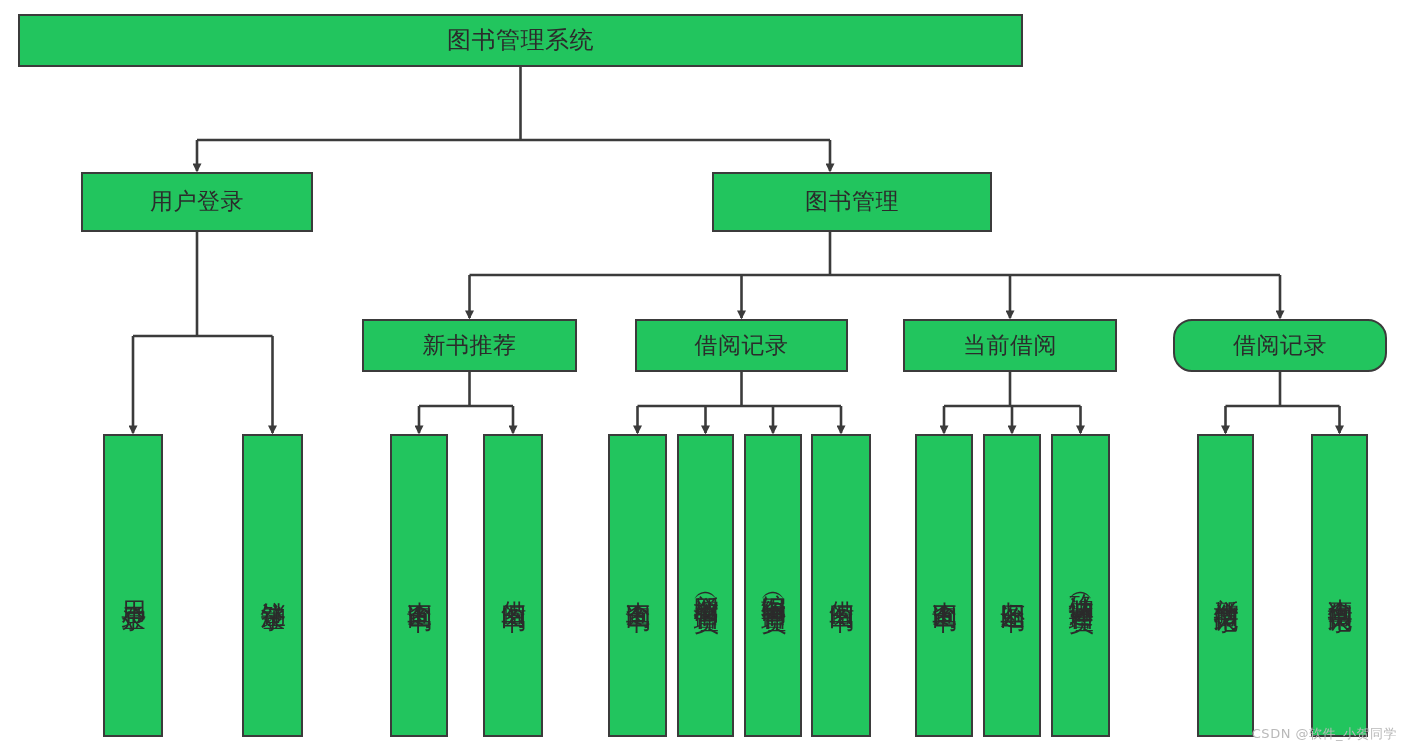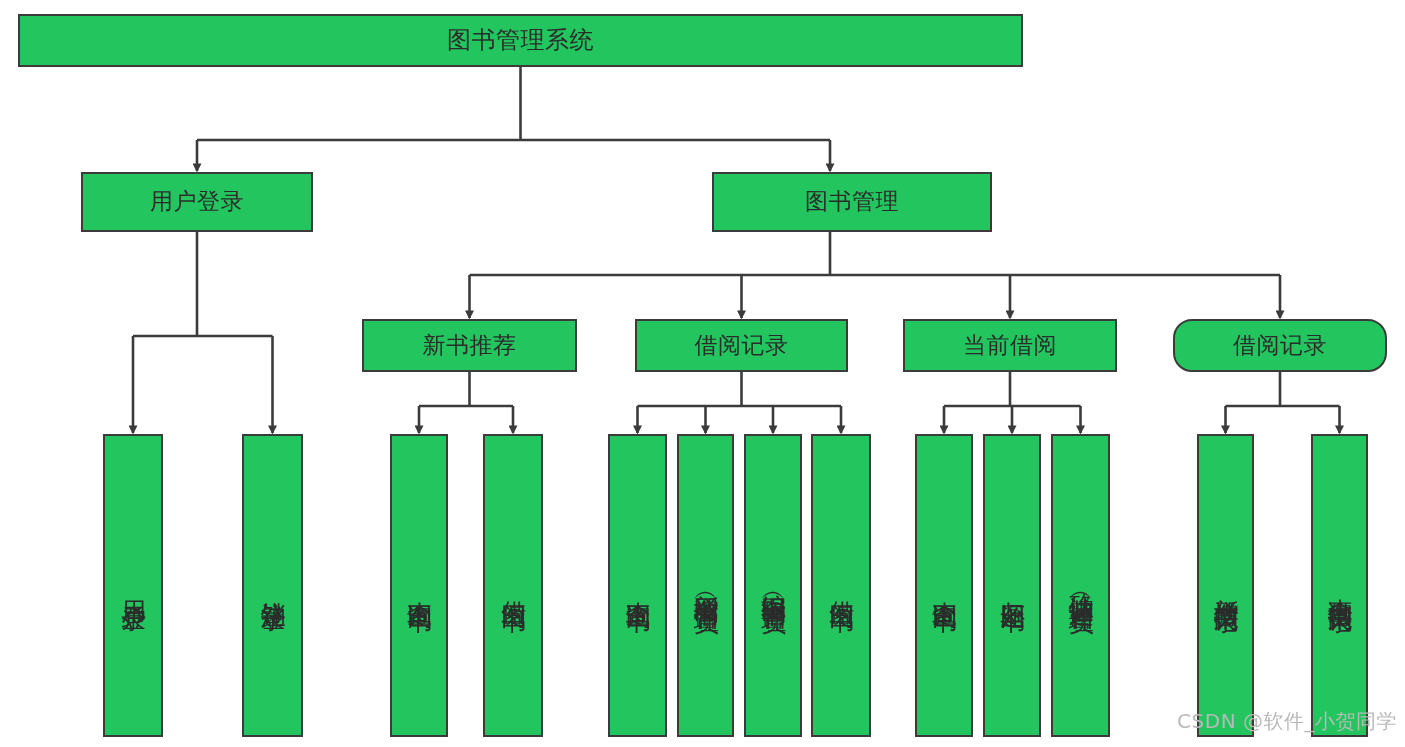--- a/index.html
+++ b/index.html
@@ -60,22 +60,22 @@
     writing-mode: vertical-rl;
     text-orientation: upright;
     font-size: 25px;
     line-height: 1.06;
     letter-spacing: 2.5px;
     white-space: nowrap;
   }
   .watermark {
     position: absolute;
     right: 8px;
-    bottom: 12px;
-    font-size: 20px;
+    bottom: 4px;
+    font-size: 13px;
     color: #b9b9b9;
     letter-spacing: 0.5px;
     z-index: 5;
     white-space: nowrap;
   }
 </style>
 </head>
 <body>
 
 <div id="canvas">

